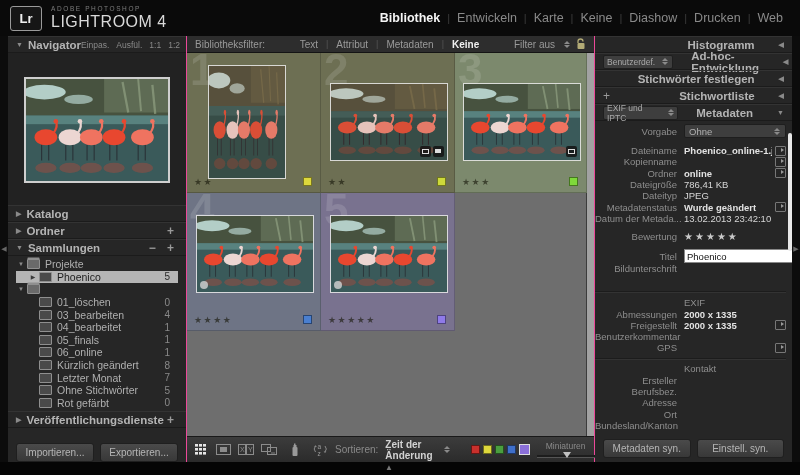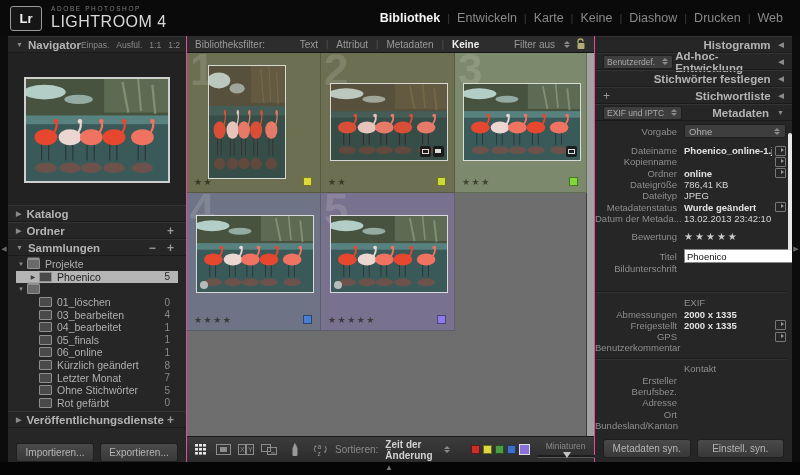--- a/index.html
+++ b/index.html
@@ -92,21 +92,21 @@
   .chip.sel{width:11px;height:11px;border:1px solid #ddd;}
   .thumb-group{margin-left:auto;display:flex;flex-direction:column;align-items:center;margin-right:6px;}
   .thumb-label{font-size:8.5px;color:#8a8a8a;}
   .slider{position:relative;width:58px;height:8px;}
   .slider .track{position:absolute;left:0;right:0;top:4px;height:2px;background:#1d1d1d;border-bottom:1px solid #555;}
   .slider .thumbk{position:absolute;left:45%;top:1px;width:0;height:0;border-left:4px solid transparent;border-right:4px solid transparent;border-top:6px solid #c2c2c2;}
   .tb-chevron{color:#9a9a9a;font-size:8px;}
 
   
   .right-panel{left:595px;width:197px;display:flex;flex-direction:column;}
-  .p-header.rp{justify-content:flex-end;gap:2px;}
+  .p-header.rp{justify-content:flex-start;gap:18px;}
   .p-header .htitle{margin-left:auto;}
   .p-header .htri-r{font-size:7px;color:#8a8a8a;margin-left:6px;}
   .mini-dd{height:12px;background:#3e3e3e;border:1px solid #1f1f1f;border-radius:2px;color:#a8a8a8;
            font-size:8.5px;font-weight:normal;display:flex;align-items:center;padding:0 3px;gap:3px;}
   .hplus{color:#9a9a9a;font-size:12px;font-weight:normal;margin-right:auto;}
   .meta-scroll{flex:1 1 auto;overflow:hidden;padding:3px 6px 0 0;position:relative;}
   .mrow{display:flex;align-items:center;min-height:11.3px;font-size:9.5px;}
   .mlabel{width:82px;flex:0 0 auto;text-align:right;color:#8e8e8e;padding-right:7px;white-space:nowrap;overflow:hidden;}
   .mvalue{flex:1;color:#d6d6d6;white-space:nowrap;overflow:hidden;}
   .mvalue.strong{font-weight:bold;color:#e2e2e2;}
@@ -760,27 +760,27 @@
         <div class="mrow">
           <span class="mlabel">Abmessungen</span>
           <span class="mvalue strong">2000 x 1335</span>
         </div>
         <div class="mrow">
           <span class="mlabel">Freigestellt</span>
           <span class="mvalue strong">2000 x 1335</span>
           <span class="micon"></span>
         </div>
         <div class="mrow">
+          <span class="mlabel">Benutzerkommentar</span>
+          <span class="mvalue"></span>
+        </div>
+        <div class="mrow">
           <span class="mlabel">GPS</span>
           <span class="mvalue"></span>
           <span class="micon"></span>
-        </div>
-        <div class="mrow">
-          <span class="mlabel">Benutzerkommentar</span>
-          <span class="mvalue"></span>
         </div>
         <div class="msec-div"></div>
         <div class="msec-head">Kontakt</div>
         <div class="mrow">
           <span class="mlabel">Ersteller</span>
           <span class="mvalue"></span>
         </div>
         <div class="mrow">
           <span class="mlabel">Berufsbez.</span>
           <span class="mvalue"></span>

